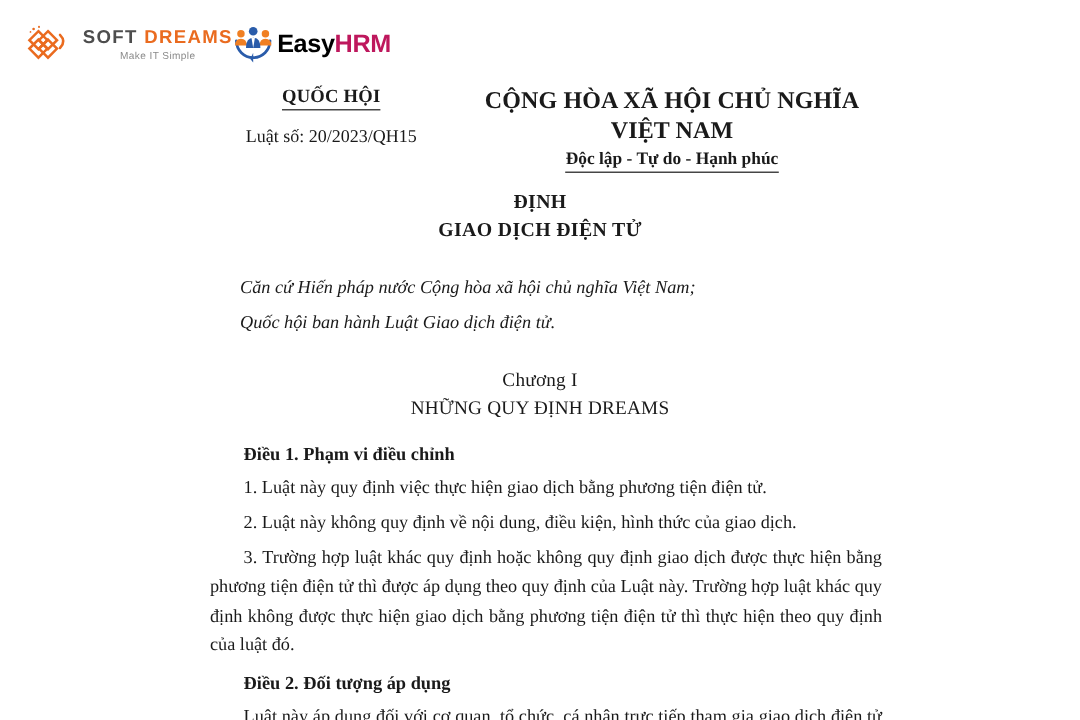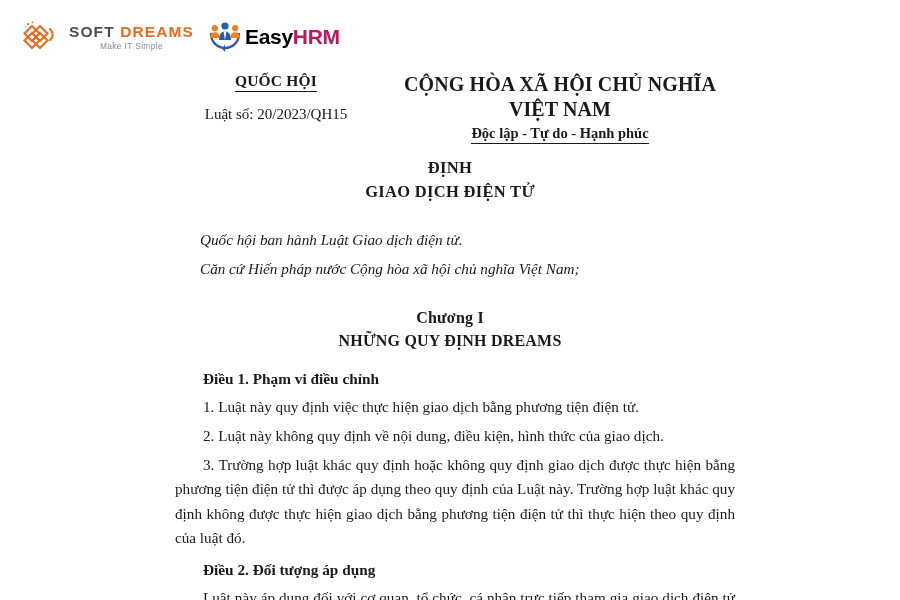--- a/index.html
+++ b/index.html
@@ -21,21 +21,21 @@
     background: #ffffff;
   }
 
   
   .logo-bar {
     position: absolute;
     left: 18px;
     top: 20px;
     display: flex;
     align-items: center;
-    gap: 14px;
+    gap: 0;
   }
   .logo-softdreams {
     display: flex;
     align-items: center;
     gap: 5px;
   }
   .sd-mark {
     width: 46px;
     height: 34px;
     flex: none;
@@ -163,21 +163,21 @@
     line-height: 1.52;
   }
 
   .chapter-block {
     text-align: center;
     margin-top: 26px;
   }
   .chapter-no,
   .chapter-name {
     font-size: 16px;
-    font-weight: bold;
+    font-weight: normal;
     letter-spacing: 0.2px;
     line-height: 1.45;
   }
 
   .articles {
     margin-top: 16px;
     padding-left: 175px;
     padding-right: 165px;
   }
   .article-heading {
@@ -254,22 +254,22 @@
         <div><span class="motto">Độc lập - Tự do - Hạnh phúc</span></div>
       </div>
     </div>
 
     <div class="title-block">
       <div class="title-main">ĐỊNH</div>
       <div class="title-sub">GIAO DỊCH ĐIỆN TỬ</div>
     </div>
 
     <div class="preamble">
+      <p>Căn cứ Hiến pháp nước Cộng hòa xã hội chủ nghĩa Việt Nam;</p>
       <p>Quốc hội ban hành Luật Giao dịch điện tử.</p>
-      <p>Căn cứ Hiến pháp nước Cộng hòa xã hội chủ nghĩa Việt Nam;</p>
     </div>
 
     <div class="chapter-block">
       <div class="chapter-no">Chương I</div>
       <div class="chapter-name">NHỮNG QUY ĐỊNH DREAMS</div>
     </div>
 
     <div class="articles">
 
       <div>

